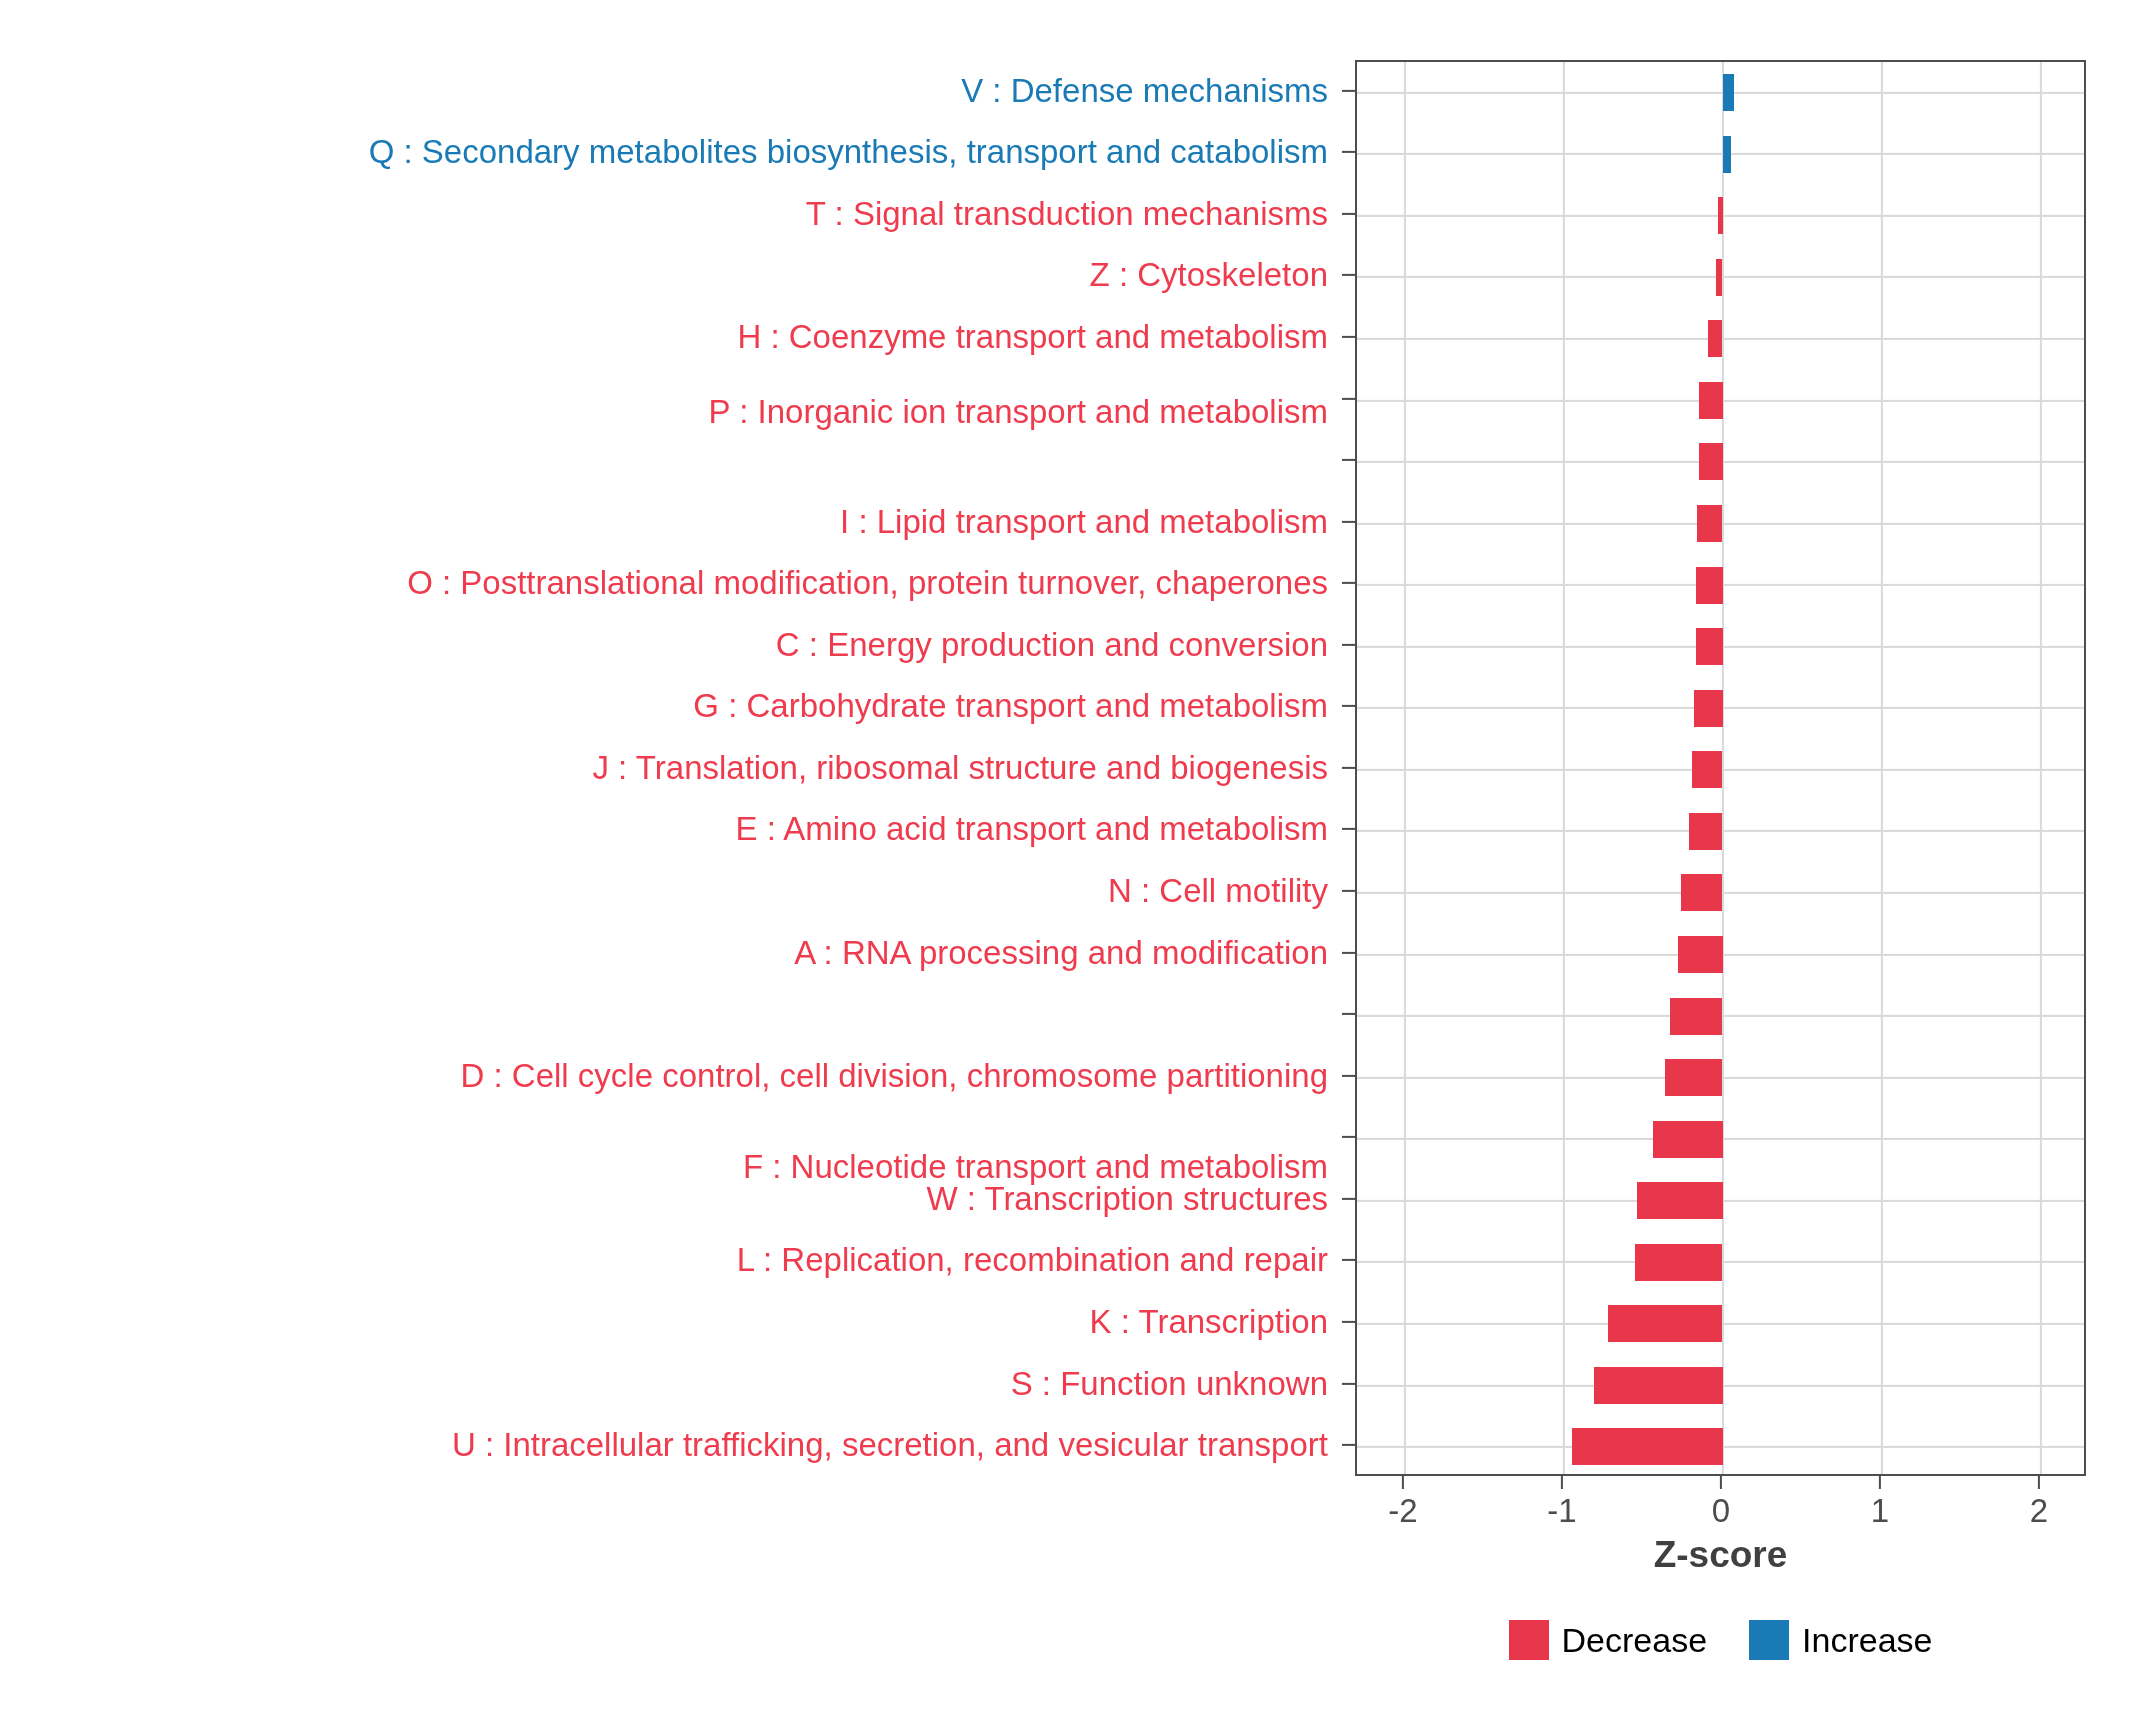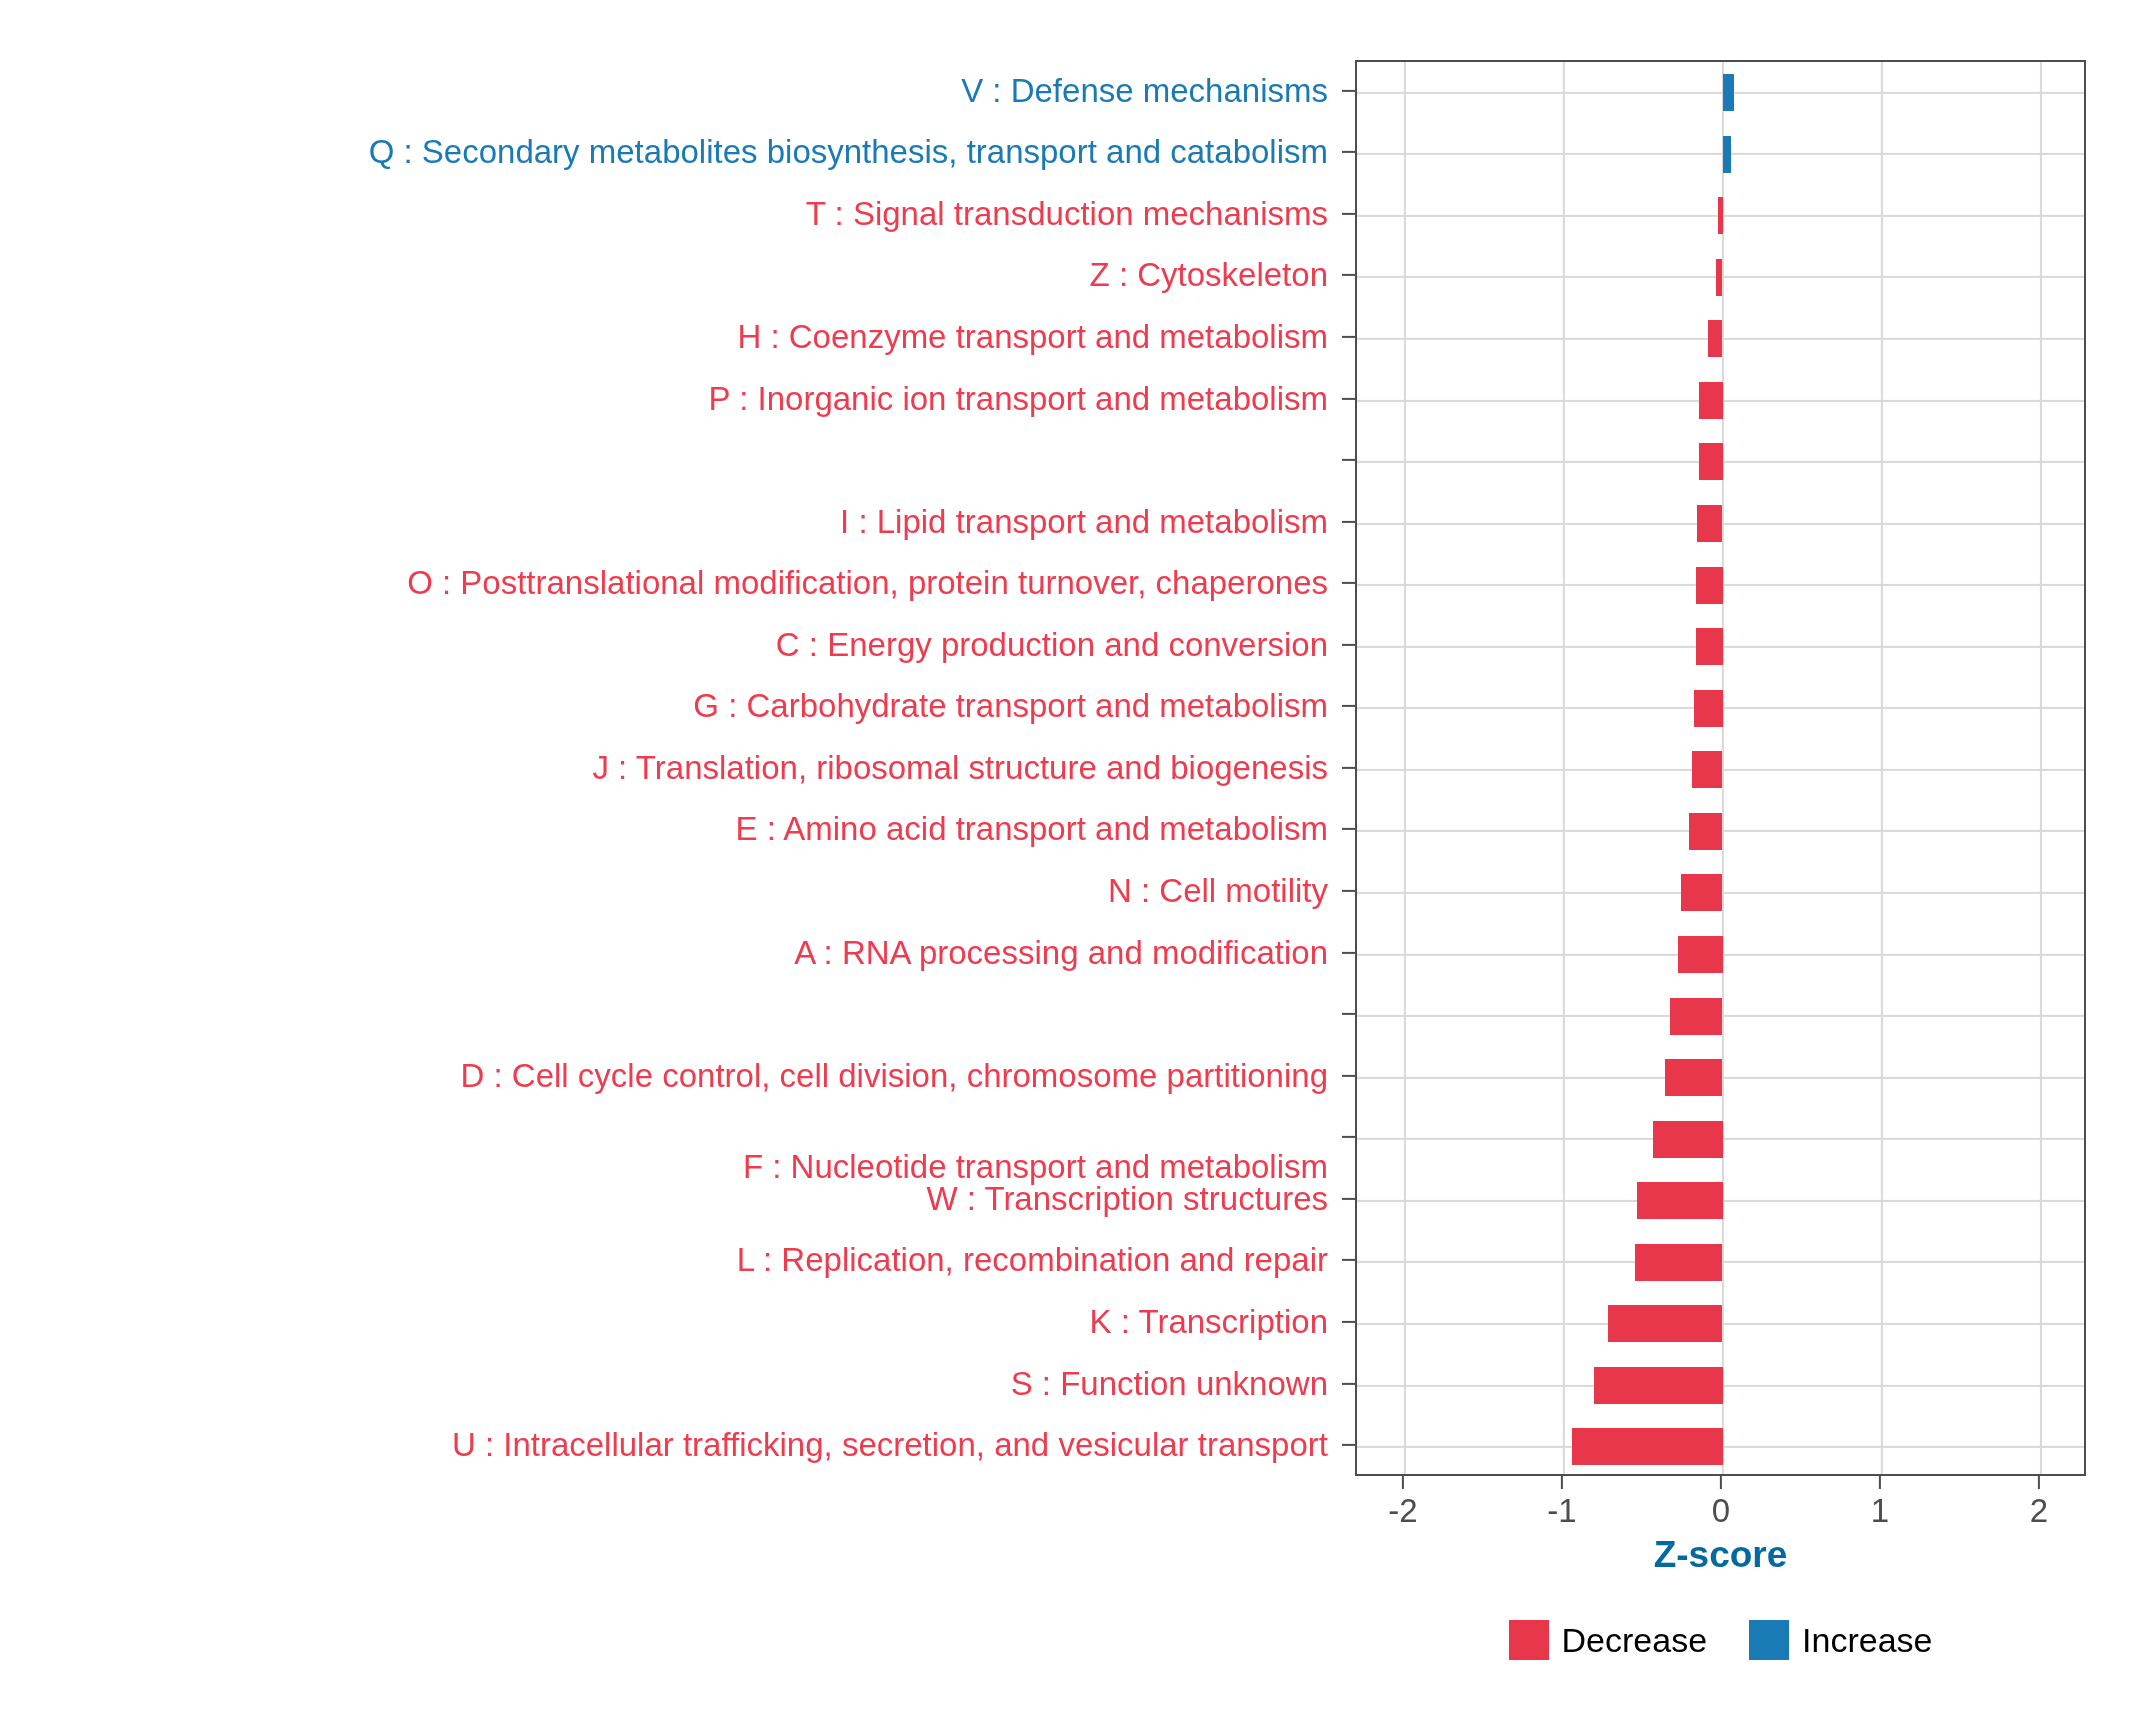--- a/index.html
+++ b/index.html
@@ -122,21 +122,21 @@
   }
 
   .x-axis-title {
     position: absolute;
     left: 1355px;
     top: 1534px;
     width: 731px;
     text-align: center;
     font-size: 37px;
     font-weight: bold;
-    color: #0369a1;
+    color: #404040;
   }
 
   
   .legend {
     position: absolute;
     left: 1355px;
     top: 1620px;
     width: 731px;
     display: flex;
     align-items: center;
@@ -170,21 +170,21 @@
       <div class="cat-label inc" style="top: 31px;">V : Defense mechanisms</div>
       <div class="tick-mark" style="top: 31px;"></div>
       <div class="cat-label inc" style="top: 92px;">Q : Secondary metabolites biosynthesis, transport and catabolism</div>
       <div class="tick-mark" style="top: 92px;"></div>
       <div class="cat-label dec" style="top: 154px;">T : Signal transduction mechanisms</div>
       <div class="tick-mark" style="top: 154px;"></div>
       <div class="cat-label dec" style="top: 215px;">Z : Cytoskeleton</div>
       <div class="tick-mark" style="top: 215px;"></div>
       <div class="cat-label dec" style="top: 277px;">H : Coenzyme transport and metabolism</div>
       <div class="tick-mark" style="top: 277px;"></div>
-      <div class="cat-label dec" style="top: 339px;">P : Inorganic ion transport and metabolism</div>
+      <div class="cat-label dec" style="top: 352px;">P : Inorganic ion transport and metabolism</div>
       <div class="tick-mark" style="top: 339px;"></div>
       <div class="tick-mark" style="top: 400px;"></div>
       <div class="cat-label dec" style="top: 462px;">I : Lipid transport and metabolism</div>
       <div class="tick-mark" style="top: 462px;"></div>
       <div class="cat-label dec" style="top: 523px;">O : Posttranslational modification, protein turnover, chaperones</div>
       <div class="tick-mark" style="top: 523px;"></div>
       <div class="cat-label dec" style="top: 585px;">C : Energy production and conversion</div>
       <div class="tick-mark" style="top: 585px;"></div>
       <div class="cat-label dec" style="top: 646px;">G : Carbohydrate transport and metabolism</div>
       <div class="tick-mark" style="top: 646px;"></div>

